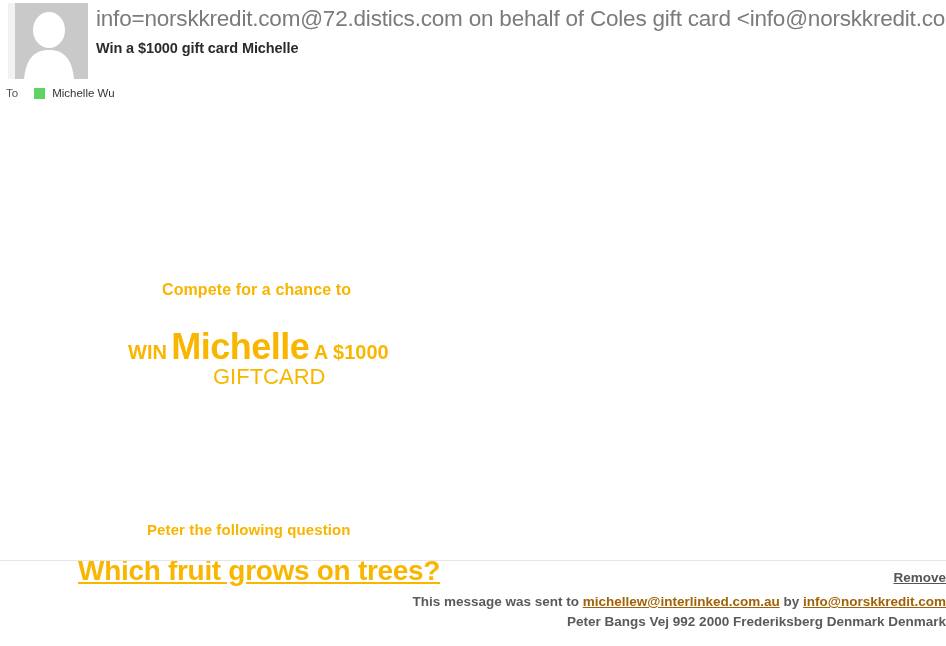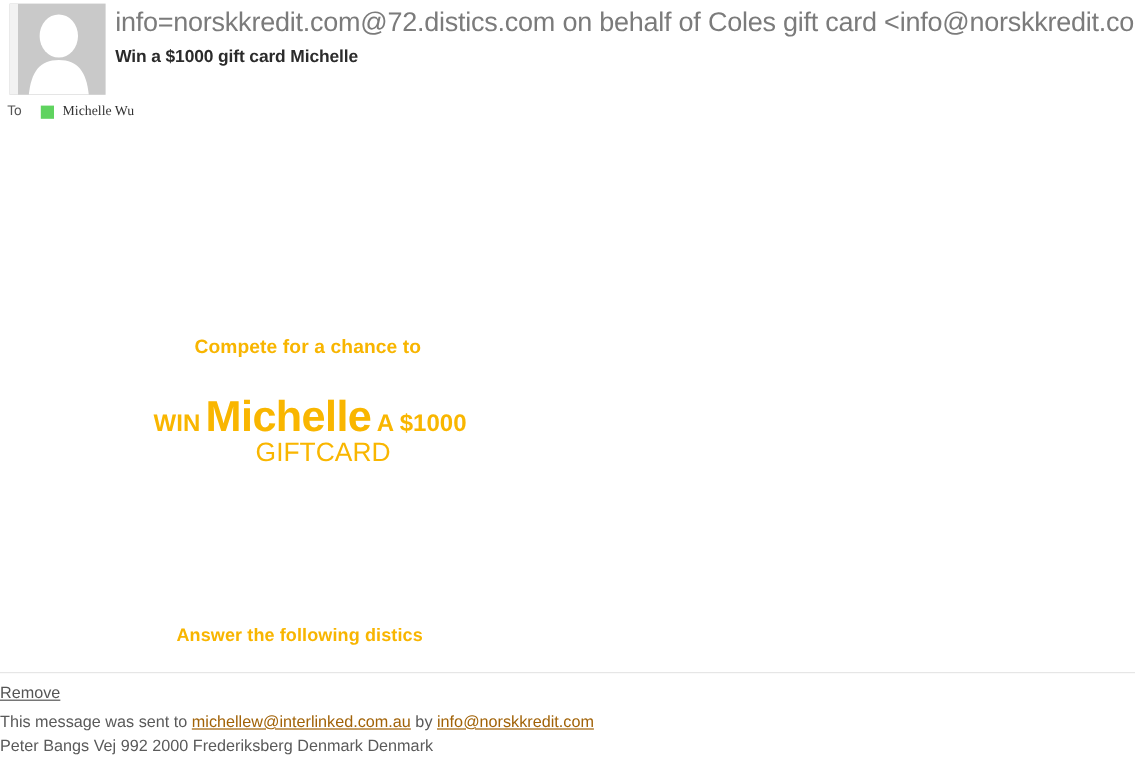--- a/index.html
+++ b/index.html
@@ -85,21 +85,21 @@
     color: #555555;
     margin-right: 16px;
   }
   .presence-dot {
     width: 11px;
     height: 11px;
     background: #5fd35f;
     display: inline-block;
     margin-right: 7px;
   }
-  .recipient-name { color: #333333; font-family: Liberation Serif, serif; }
+  .recipient-name { color: #333333; }
 
   
   .msg-body {
     position: relative;
     height: 450px;
   }
   .promo-tagline {
     position: absolute;
     left: 162px;
     top: 171px;
@@ -155,23 +155,24 @@
     cursor: pointer;
   }
 
   
   .footer {
     position: absolute;
     left: 0;
     right: 0;
     top: 560px;
     border-top: 1px solid #e6e6e6;
-    text-align: left;
+    text-align: right;
     font-size: 13px;
     color: #5a5a5a;
+    font-weight: bold;
   }
   .footer-remove {
     display: inline-block;
     margin-top: 9px;
     font-size: 13.5px;
     color: #555555;
     text-decoration: underline;
     cursor: pointer;
   }
   .footer-sent-line {
@@ -224,22 +225,23 @@
   <div class="promo-tagline">Compete for a chance to</div>
 
   <div class="promo-headline">
     <span class="small">WIN</span>
     <span class="big">Michelle</span>
     <span class="small">A $1000</span>
   </div>
 
   <div class="promo-giftcard">GIFTCARD</div>
 
-  <div class="promo-answer">Answer the following distics</div>
-
+  <div class="promo-answer">Peter the following question</div>
+
+  <div class="promo-question">Which fruit grows on trees?</div>
 
 </div>
 
 <div class="footer">
 
   <div>
     <span class="footer-remove">Remove</span>
   </div>
 
   <div class="footer-sent-line">

